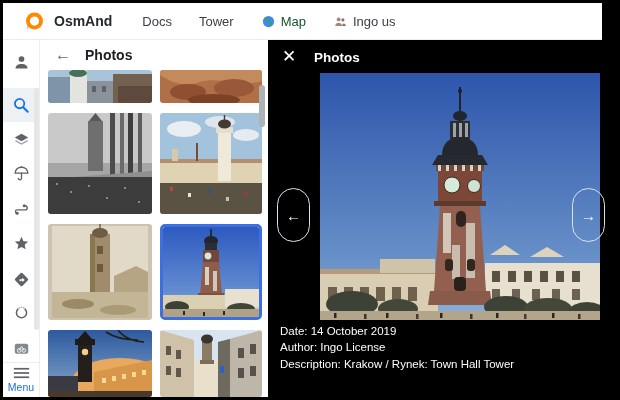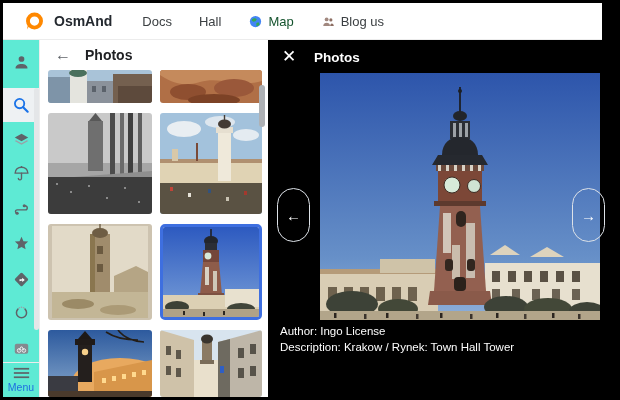--- a/index.html
+++ b/index.html
@@ -10,21 +10,21 @@
   
   .topbar { position:absolute; left:3px; top:3px; width:599px; height:37px; background:#fff;
             border-bottom:1px solid #ececec; display:flex; align-items:center; padding-left:21px; }
   .logo { width:21px; height:21px; margin-right:9px; flex:0 0 auto; }
   .brand { font-size:14px; font-weight:bold; color:#24292f; margin-right:30px; }
   .nav-item { font-size:13px; color:#3c4043; margin-right:27px; display:flex; align-items:center; gap:5px; cursor:pointer; }
   .nav-item.blue { color:#14532d; }
   .nav-icon { width:15px; height:15px; display:block; }
 
   
-  .sidebar { position:absolute; left:3px; top:40px; width:37px; height:357px; background:#5eead4;
+  .sidebar { position:absolute; left:3px; top:40px; width:37px; height:357px; background:#ffffff;
              border-right:1px solid #ededed; }
   .sb-item { position:absolute; left:5px; width:27px; height:28px; display:flex; align-items:center; justify-content:center; cursor:pointer; }
   .sb-item svg { width:19px; height:19px; display:block; }
   .sb-active { position:absolute; left:0; top:48px; width:36px; height:34px; background:#eef1f3;
                display:flex; align-items:center; justify-content:center; cursor:pointer; }
   .sb-active svg { width:20px; height:20px; }
   .sb-scroll { position:absolute; right:0; top:48px; width:5px; height:242px; background:#e4e6e8; border-radius:3px; }
   .sb-menu { position:absolute; left:0; top:322px; width:36px; height:35px; border-top:1px solid #ececec;
              display:flex; flex-direction:column; align-items:center; justify-content:center; gap:2px; cursor:pointer; }
   .sb-menu svg { width:17px; height:12px; }
@@ -62,38 +62,38 @@
   <header class="topbar">
     <svg class="logo" viewBox="0 0 24 24">
       <circle cx="12" cy="11.5" r="7.5" fill="#fff" stroke="#ff8800" stroke-width="4.4"></circle>
       <path d="M6.2 16.5L3.4 21l1.2-5.8z" fill="#ff8800"></path>
     </svg>
     <span class="brand">OsmAnd</span>
     <span class="nav-item">
       <span>Docs</span>
     </span>
     <span class="nav-item">
-      <span>Hall</span>
+      <span>Tower</span>
     </span>
     <span class="nav-item blue">
       <svg class="nav-icon" viewBox="0 0 24 24">
         <circle cx="12" cy="12" r="9" fill="#4285f4"></circle>
         <path d="M6.5 8.5c2-2.3 5.5-2.4 7.5-.3l-2 3.2-3.4 1-2.6-2z" fill="#34a853"></path>
         <path d="M13.5 14.5l3.4-1.2 1.6 3c-1 1.8-3 3.1-5.2 3.3z" fill="#34a853"></path>
       </svg>
       <span>Map</span>
     </span>
     <span class="nav-item">
       <svg class="nav-icon" viewBox="0 0 24 24">
         <circle cx="9" cy="8.6" r="3.1" fill="#a1887f"></circle>
         <circle cx="15.8" cy="9.4" r="2.5" fill="#8d6e63"></circle>
         <path d="M3.6 19c0-3.2 2.6-5.1 5.4-5.1s5.4 1.9 5.4 5.1z" fill="#a1887f"></path>
         <path d="M14.6 19c.2-2.5 1.4-4 2.6-4 1.8 0 3.2 1.7 3.2 4z" fill="#8d6e63"></path>
       </svg>
-      <span>Blog us</span>
+      <span>Ingo us</span>
     </span>
   </header>
 
   <nav class="sidebar">
     <div class="sb-item" style="top:8px">
       <svg viewBox="0 0 24 24">
         <circle cx="12" cy="7.6" r="3.6" fill="#5f6368"></circle>
         <path d="M4.5 19.5v-.6c0-3.1 3.4-5 7.5-5s7.5 1.9 7.5 5v.6z" fill="#5f6368"></path>
       </svg>
     </div>
@@ -427,18 +427,19 @@
     </div>
 
     <div class="nav-btn nav-prev">
       <span>←</span>
     </div>
     <div class="nav-btn nav-next">
       <span>→</span>
     </div>
 
     <div class="meta">
+      <div>Date: 14 October 2019</div>
       <div>Author: Ingo License</div>
       <div>Description: Krakow / Rynek: Town Hall Tower</div>
     </div>
   </section>
 
 </div>
 
 </body></html>

